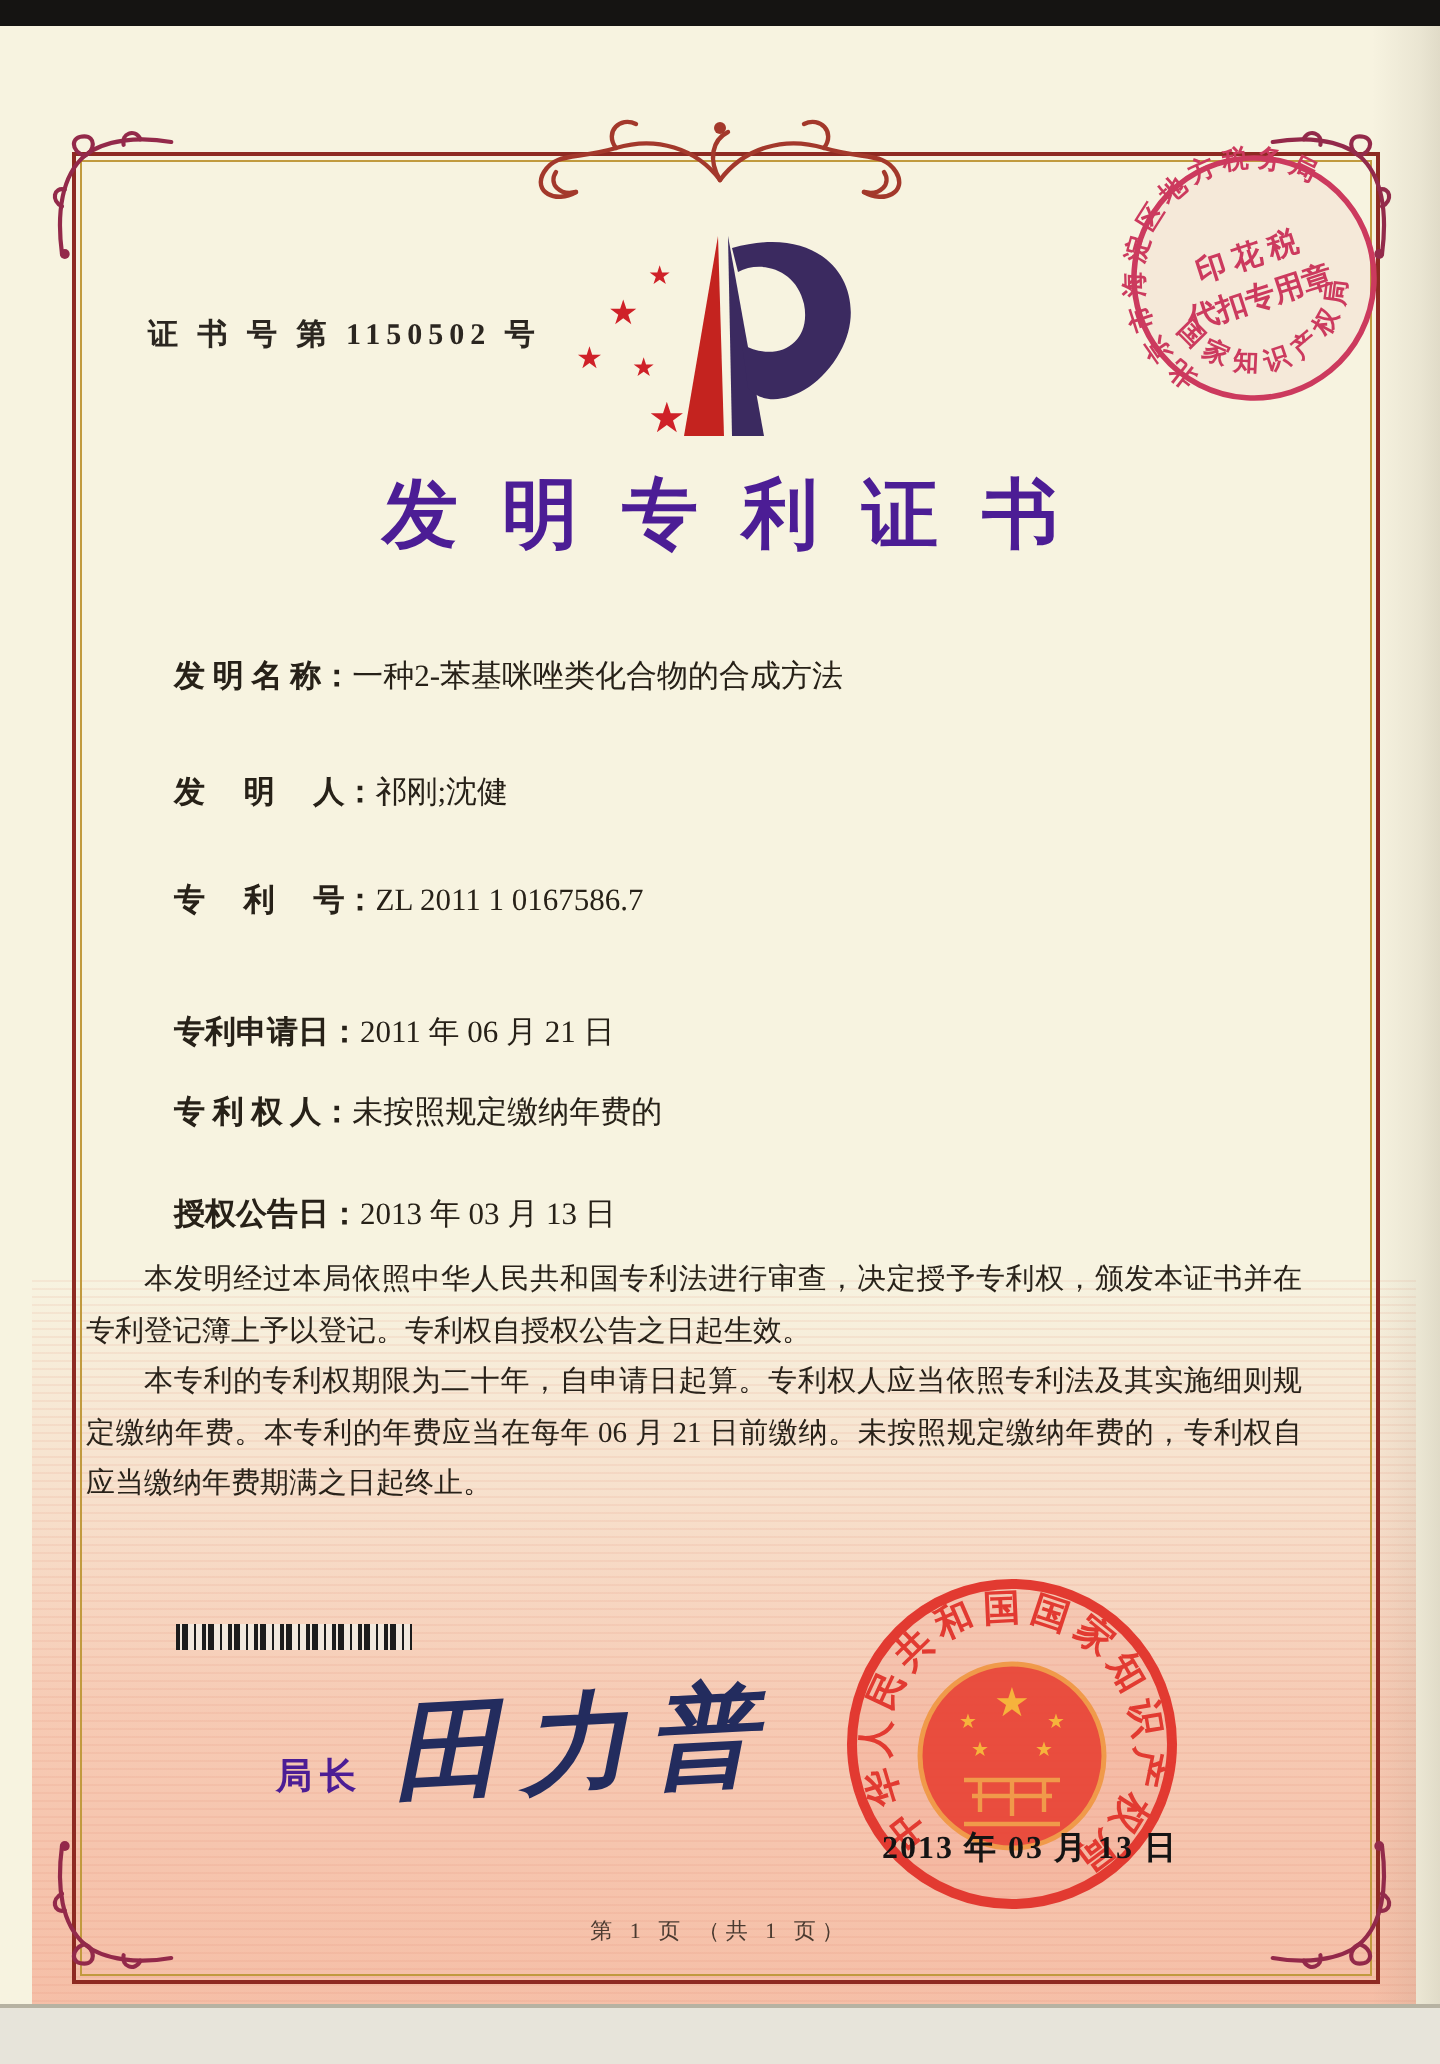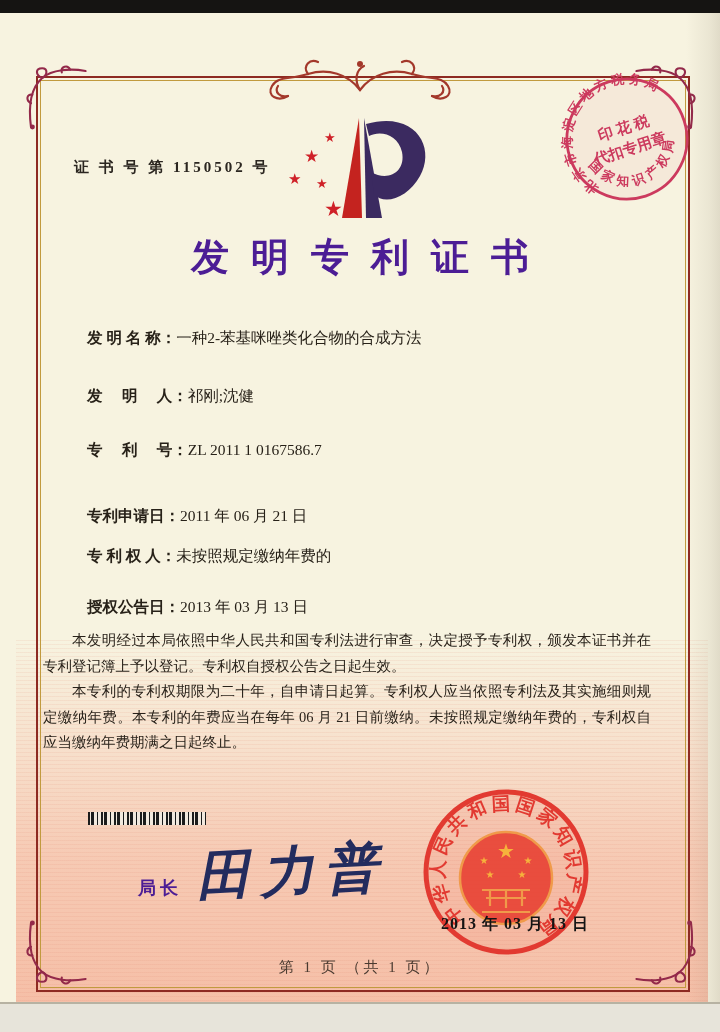--- a/index.html
+++ b/index.html
@@ -36,21 +36,21 @@
   .paras{position:absolute;left:43px;top:628px;width:608px;z-index:2;}
   .paras p{margin:0;text-indent:2em;font-size:14.5px;line-height:25.5px;text-align:justify;color:#29221a;}
   .barcode{position:absolute;left:88px;top:812px;width:118px;height:13px;z-index:2;
     background:repeating-linear-gradient(90deg,#1c1c1c 0 2px,#f2e9de 2px 3px,#1c1c1c 3px 6px,#f2e9de 6px 9px,#1c1c1c 9px 10px,#f2e9de 10px 13px);}
   .sig-label{position:absolute;left:138px;top:876px;font-size:18px;font-weight:bold;letter-spacing:4px;z-index:2;color:#4c1d95;}
   .sig-name{position:absolute;left:196px;top:836px;font-size:54px;font-style:italic;font-weight:bold;
     letter-spacing:10px;color:#232c5e;transform:rotate(-3deg);z-index:2;font-family:"DejaVu Serif","Liberation Serif",serif;}
   .seal{position:absolute;left:420px;top:786px;z-index:2;}
   .seal-date{position:absolute;left:430px;top:914px;width:170px;text-align:center;font-size:16px;
     font-weight:bold;letter-spacing:1px;color:#141414;z-index:3;}
-  .footer{position:absolute;left:0;top:958px;width:720px;text-align:center;font-size:15px;
+  .footer{position:absolute;left:0;top:958px;width:720px;text-align:center;font-size:11px;
     letter-spacing:3px;color:#4a3a30;z-index:2;}
   .stamp{position:absolute;left:552px;top:64px;z-index:3;transform:rotate(-18deg);}
 </style>
 </head>
 <body>
 
 <div class="page">
 
   <div class="pink-overlay"></div>
 

